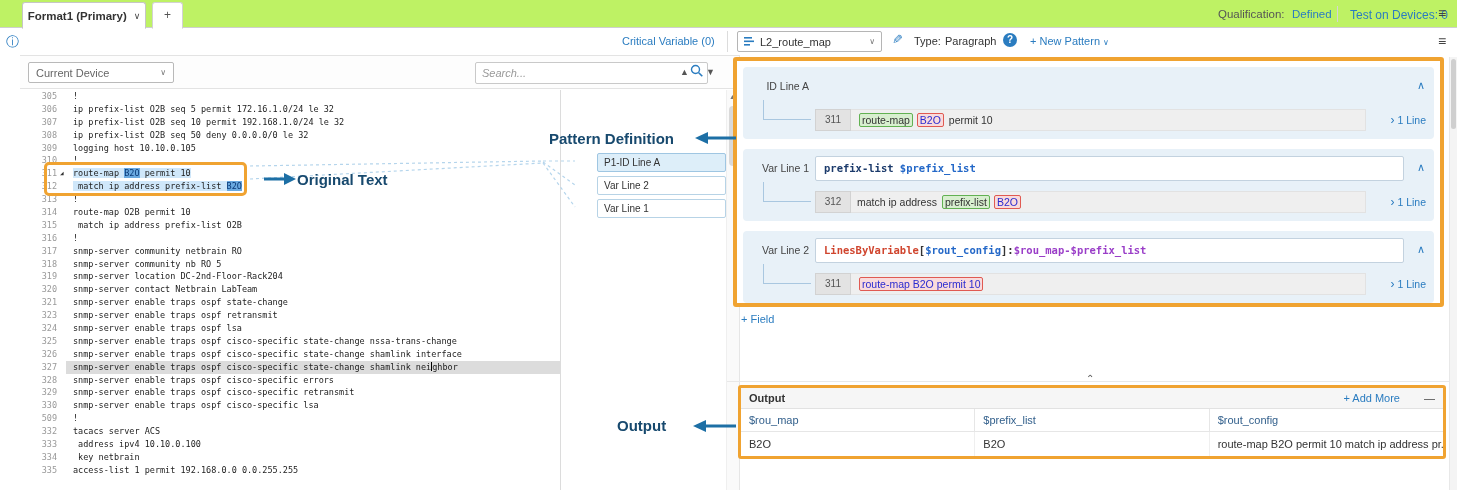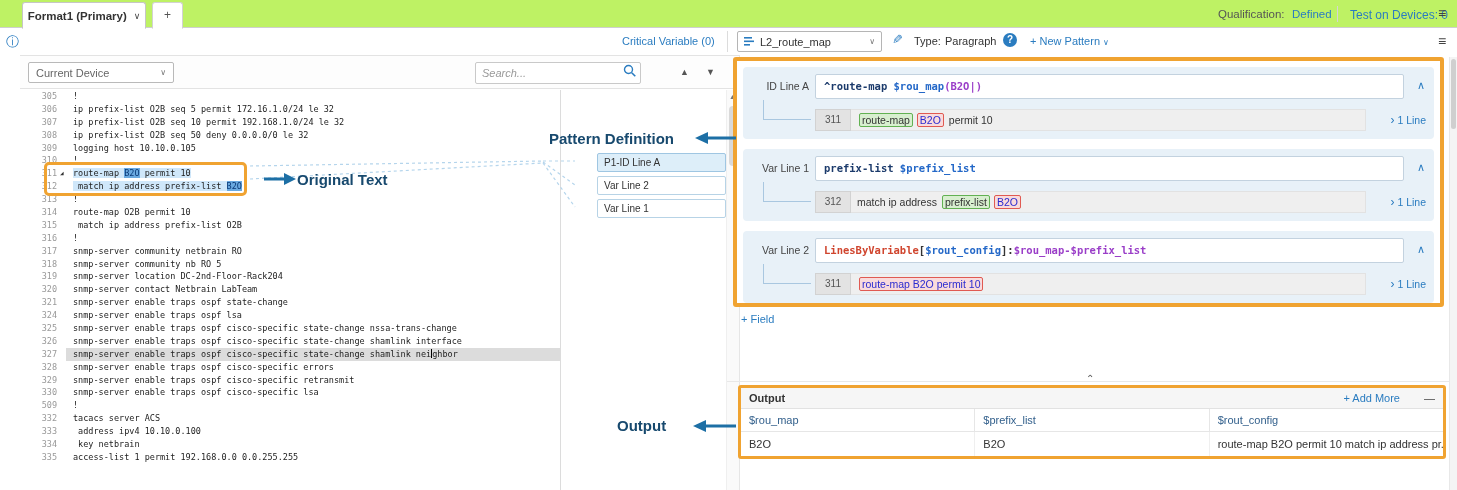--- a/index.html
+++ b/index.html
@@ -47,21 +47,21 @@
 
   
   #left-panel { position:absolute; left:0; top:55px; width:720px; height:435px;
                 border-top:1px solid #e3e3e3; border-right:1px solid #e6e6e6; background:#fff;margin-left:20px; }
   #lp-controls { position:absolute; left:0; top:0; width:100%; height:33px; background:#fdfdfd;
                  border-bottom:1px solid #e3e3e3; }
   #device-select { position:absolute; left:8px; top:6px; width:146px; height:21px; background:#fff;
                    border:1px solid #b9b9b9; border-radius:2px; display:flex; align-items:center;
                    padding:0 7px; font-size:11px; color:#666; }
   #device-select .grow { flex:1; }
-  #search-box { position:absolute; left:455px; top:6px; width:166px; height:22px; background:#fff;
+  #search-box { position:absolute; left:455px; top:6px; width:233px; height:22px; background:#fff;
                 border:1px solid #c9c9c9; border-radius:2px; display:flex; align-items:center; }
   #search-input { flex:1; border:none; outline:none; font-size:11px; color:#333; padding:0 6px;
                   font-family:"Liberation Sans", sans-serif; min-width:0; }
   #search-input::placeholder { color:#999; font-style:italic; }
   #search-icon { width:20px; text-align:center; }
   #search-up   { position:absolute; left:660px; top:11px; font-size:9px; color:#555; }
   #search-down { position:absolute; left:686px; top:11px; font-size:9px; color:#555; }
 
   #config-lines { position:absolute; left:0; top:34px; width:540px; }
   .cfg-row { position:relative; height:12.9px; font-family:"DejaVu Sans Mono", monospace;
@@ -224,20 +224,21 @@
       <div class="cfg-row"><span class="cfg-num">312</span><span class="cfg-txt"><span class="seg-sel"> match ip address prefix-list </span><span class="seg-var">B2O</span></span></div>
       <div class="cfg-row"><span class="cfg-num">313</span><span class="cfg-txt"><span>!</span></span></div>
       <div class="cfg-row"><span class="cfg-num">314</span><span class="cfg-txt"><span>route-map O2B permit 10</span></span></div>
       <div class="cfg-row"><span class="cfg-num">315</span><span class="cfg-txt"><span> match ip address prefix-list O2B</span></span></div>
       <div class="cfg-row"><span class="cfg-num">316</span><span class="cfg-txt"><span>!</span></span></div>
       <div class="cfg-row"><span class="cfg-num">317</span><span class="cfg-txt"><span>snmp-server community netbrain RO</span></span></div>
       <div class="cfg-row"><span class="cfg-num">318</span><span class="cfg-txt"><span>snmp-server community nb RO 5</span></span></div>
       <div class="cfg-row"><span class="cfg-num">319</span><span class="cfg-txt"><span>snmp-server location DC-2nd-Floor-Rack204</span></span></div>
       <div class="cfg-row"><span class="cfg-num">320</span><span class="cfg-txt"><span>snmp-server contact Netbrain LabTeam</span></span></div>
       <div class="cfg-row"><span class="cfg-num">321</span><span class="cfg-txt"><span>snmp-server enable traps ospf state-change</span></span></div>
+      <div class="cfg-row"><span class="cfg-num">323</span><span class="cfg-txt"><span>snmp-server enable traps ospf retransmit</span></span></div>
       <div class="cfg-row"><span class="cfg-num">324</span><span class="cfg-txt"><span>snmp-server enable traps ospf lsa</span></span></div>
       <div class="cfg-row"><span class="cfg-num">325</span><span class="cfg-txt"><span>snmp-server enable traps ospf cisco-specific state-change nssa-trans-change</span></span></div>
       <div class="cfg-row"><span class="cfg-num">326</span><span class="cfg-txt"><span>snmp-server enable traps ospf cisco-specific state-change shamlink interface</span></span></div>
       <div class="cfg-row row-active"><span class="cfg-num">327</span><span class="cfg-txt"><span>snmp-server enable traps ospf cisco-specific state-change shamlink nei</span><span class="caret"></span><span>ghbor</span></span></div>
       <div class="cfg-row"><span class="cfg-num">328</span><span class="cfg-txt"><span>snmp-server enable traps ospf cisco-specific errors</span></span></div>
       <div class="cfg-row"><span class="cfg-num">329</span><span class="cfg-txt"><span>snmp-server enable traps ospf cisco-specific retransmit</span></span></div>
       <div class="cfg-row"><span class="cfg-num">330</span><span class="cfg-txt"><span>snmp-server enable traps ospf cisco-specific lsa</span></span></div>
       <div class="cfg-row"><span class="cfg-num">509</span><span class="cfg-txt"><span>!</span></span></div>
       <div class="cfg-row"><span class="cfg-num">332</span><span class="cfg-txt"><span>tacacs server ACS</span></span></div>
       <div class="cfg-row"><span class="cfg-num">333</span><span class="cfg-txt"><span> address ipv4 10.10.0.100</span></span></div>
@@ -281,21 +282,20 @@
 </svg>
 <div id="obox-original"></div>
 <div id="ann-original" class="ann">Original Text</div>
 <div id="ann-patterndef" class="ann">Pattern Definition</div>
 <div id="ann-output" class="ann">Output</div>
 
 <div id="pattern-box">
   <div id="sections">
       <div class="sec">
         <div class="sec-label">ID Line A</div>
-        <div class="sec-input"><span class="c-navy">^route-map </span><span class="c-blue">$rou_map</span><span class="c-purple">(B2O|)</span></div>
         <div class="sec-chevron">∧</div>
         <div class="bracket"></div>
         <div class="mrow">
           <div class="mrow-num">311</div>
           <div class="mrow-main"><span class="tok-green">route-map</span><span class="tok-red">B2O</span><span> permit 10</span></div>
           <div class="mrow-link">
             <span class="gl">›</span>
             <span>1 Line</span>
           </div>
         </div>

